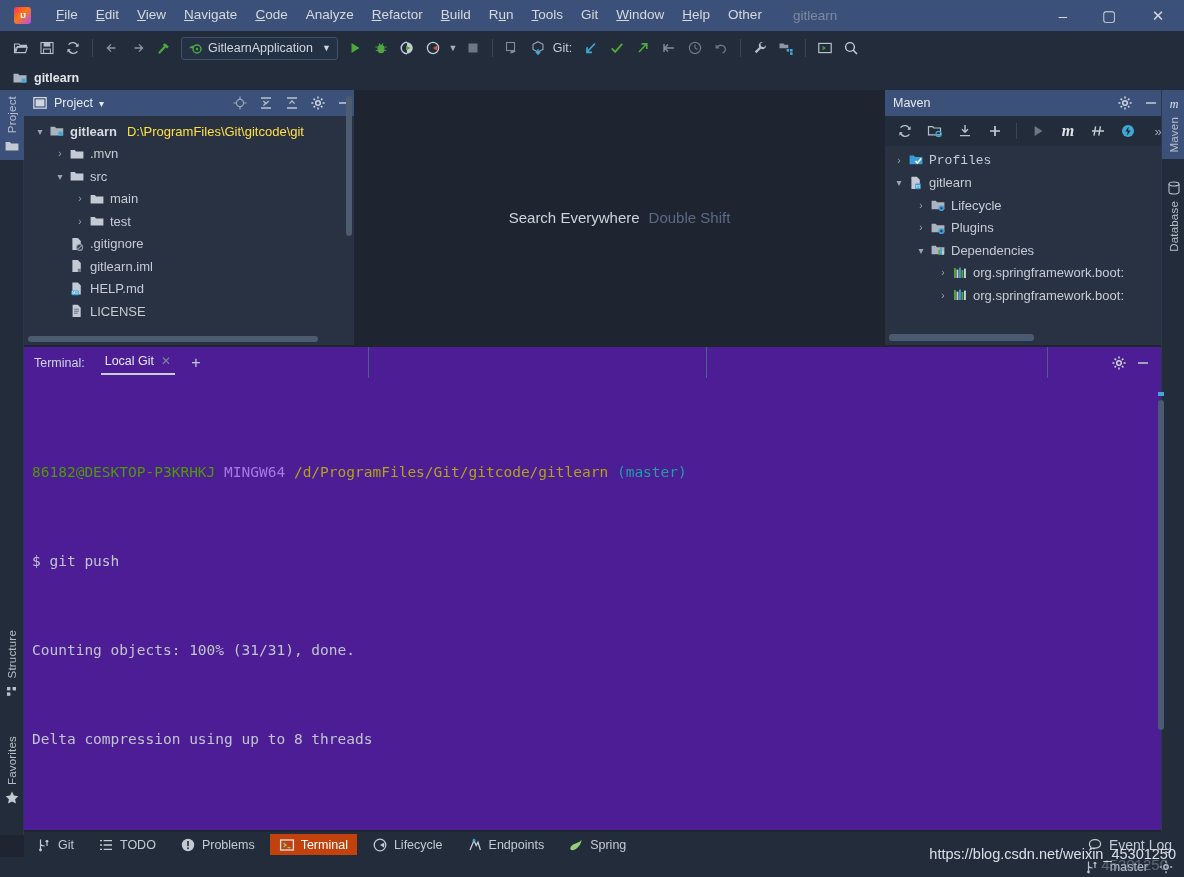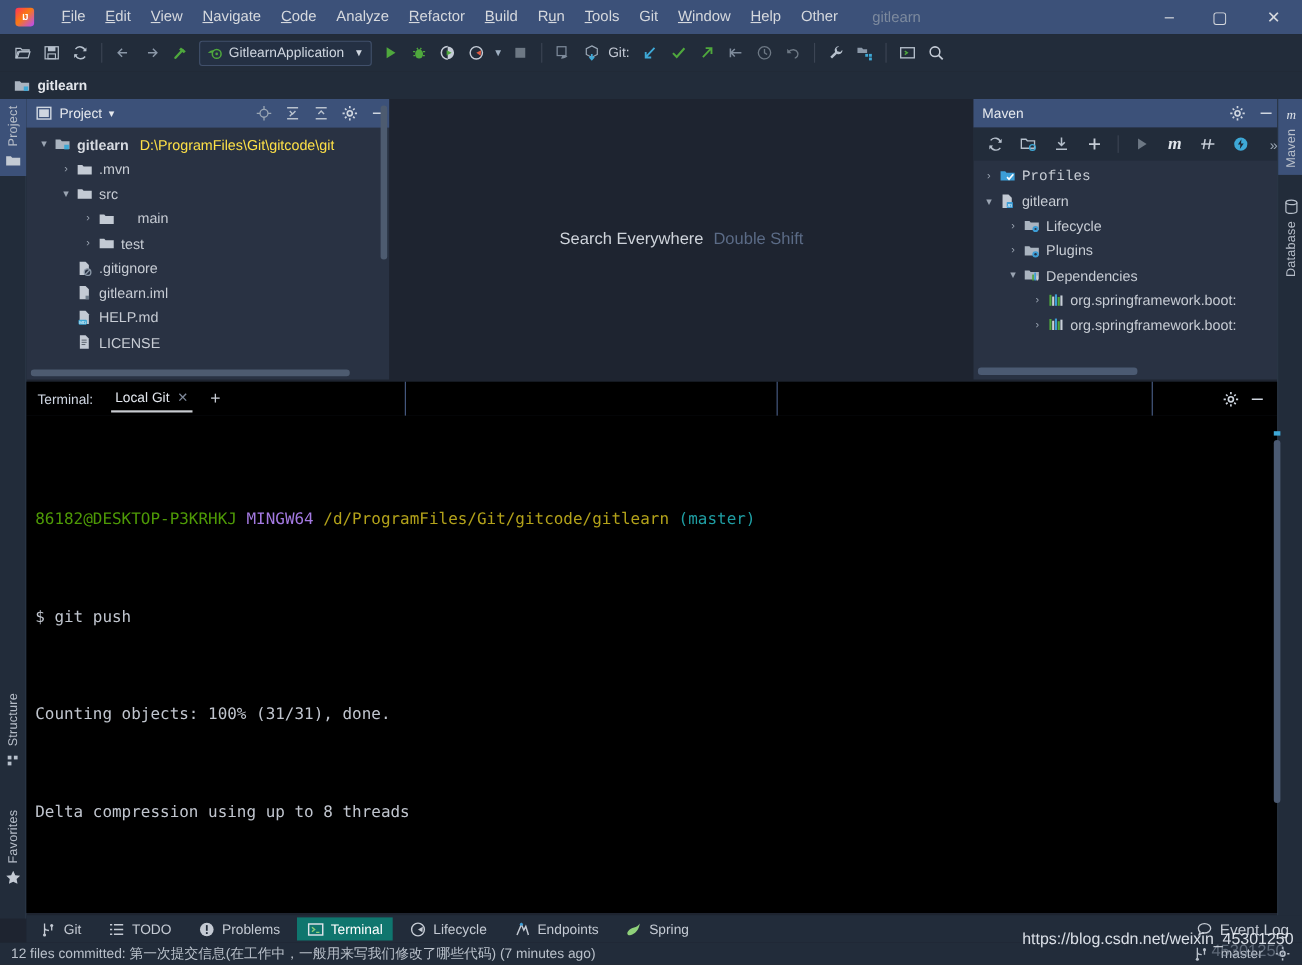--- a/index.html
+++ b/index.html
@@ -136,38 +136,38 @@
 
   
   .rightstrip {
     position:absolute; right:0; top:90px; width:23px; height:745px;
     background:#222c3a; border-left:1px solid #2c3848;
   }
 
   
   .termhdr {
     position:absolute; left:24px; top:347px; width:1137px; height:31px;
-    background:#000000; display:flex; align-items:center;
+    background:#4c1d95; display:flex; align-items:center;
   }
   .termhdr .seg { display:flex; align-items:center; height:31px; }
   .seg1 { width:345px; border-right:1px solid #4b608a; padding-left:10px; }
   .seg2 { width:338px; border-right:1px solid #4b608a; }
   .seg3 { width:341px; border-right:1px solid #4b608a; }
   .seg4 { flex:1; justify-content:flex-end; padding-right:8px; gap:4px; }
   .tlabelhdr { font-size:12.5px; color:#cfd6e2; margin-right:16px; }
   .ttab {
     font-size:12.5px; color:#e3e7ee; padding:4px 4px 5px 4px;
     border-bottom:2px solid #c9ccd1; display:flex; align-items:center; gap:7px;
   }
   .ttab .x { color:#7e8899; font-size:12px; }
   .plus { color:#c7ccd4; font-size:16px; margin-left:16px; }
 
   .termbody {
     position:absolute; left:24px; top:378px; width:1137px; height:452px;
-    background:#000000; overflow:hidden;
+    background:#4c1d95; overflow:hidden;
     font-family:"DejaVu Sans Mono","Liberation Mono",monospace;
     font-size:14.5px; line-height:29.6px; color:#c0c5ce;
     padding:21px 0 0 8px; white-space:pre;
   }
   .termbody .ln { height:29.6px; }
   .grn { color:#4e9a06; }
   .pur { color:#a47ae2; }
   .yel { color:#b3a21a; }
   .cyn { color:#1f9ea3; }
   .wht { color:#c0c5ce; }
@@ -181,21 +181,21 @@
 
   
   .bottombar {
     position:absolute; left:24px; top:832px; width:1160px; height:25px;
     background:#222c3a; display:flex; align-items:center; gap:0;
   }
   .btab {
     display:flex; align-items:center; gap:6px; padding:3px 9px; margin:0 3px;
     font-size:12.5px; color:#c4cad3; height:21px; white-space:nowrap;
   }
-  .btab.sel { background:#0f766e; color:#ffffff; }
+  .btab.sel { background:#c2410c; color:#ffffff; }
   .bottombar .right { margin-left:auto; display:flex; align-items:center; gap:6px;
                       padding-right:12px; font-size:14px; color:#c4cad3; }
 
   
   .statusbar {
     position:absolute; left:0; top:857px; width:1184px; height:20px;
     background:#222c3a; display:flex; align-items:center; padding-left:10px;
   }
   .statusbar .msg { font-size:12.5px; color:#b9c0ca; white-space:nowrap; }
   .statusbar .right { margin-left:auto; display:flex; align-items:center; gap:10px;
@@ -512,21 +512,21 @@
           </span>
           <span class="tlabel" style="margin-left: 5px;">src</span>
         </div>
         <div class="trow" style="padding-left: 48px;">
           <span class="arrow">›</span>
           <span class="ficon">
             <svg viewBox="0 0 16 16" class="ic16">
               <path d="M1.6 4h4.2l1.2 1.4h7.4v7.2H1.6z" fill="#c3cad4"></path>
             </svg>
           </span>
-          <span class="tlabel" style="margin-left: 20px;">main</span>
+          <span class="tlabel" style="margin-left: 5px;">main</span>
         </div>
         <div class="trow" style="padding-left: 48px;">
           <span class="arrow">›</span>
           <span class="ficon">
             <svg viewBox="0 0 16 16" class="ic16">
               <path d="M1.6 4h4.2l1.2 1.4h7.4v7.2H1.6z" fill="#c3cad4"></path>
             </svg>
           </span>
           <span class="tlabel" style="margin-left: 5px;">test</span>
         </div>
@@ -842,21 +842,20 @@
       </div>
     <div class="right">
       <svg class="ic16" viewBox="0 0 16 16">
           <path d="M8 2.6c3.2 0 5.6 1.9 5.6 4.3S11.2 11.2 8 11.2c-.7 0-1.3-.1-1.9-.2l-3 1.6.9-2.3C3.1 9.5 2.4 8.3 2.4 6.9 2.4 4.5 4.8 2.6 8 2.6z" fill="none" stroke="#c4cad3" stroke-width="1.2"></path>
         </svg>
       <span>Event Log</span>
     </div>
   </div>
 
   <div class="statusbar">
-    <span class="msg">12 files committed: 第一次提交信息(在工作中，一般用来写我们修改了哪些代码) (7 minutes ago)</span>
     <div class="right">
       <svg class="ic16" viewBox="0 0 16 16">
           <path d="M4.5 2.5v11M4.5 6.5c0 2 2 2.4 4 2.4M11 5.4v3.5" stroke="#b9c0ca" stroke-width="1.2" fill="none"></path>
           <circle cx="4.5" cy="13" r="1.4" fill="#b9c0ca"></circle>
           <circle cx="11" cy="4.3" r="1.4" fill="#b9c0ca"></circle>
         </svg>
       <span>master</span>
       <svg class="ic16" viewBox="0 0 16 16">
           <circle cx="8" cy="8" r="2.2" fill="none" stroke="#b9c0ca" stroke-width="1.4"></circle>
           <path d="M8 1.8v2M8 12.2v2M1.8 8h2M12.2 8h2" stroke="#b9c0ca" stroke-width="1.4"></path>

